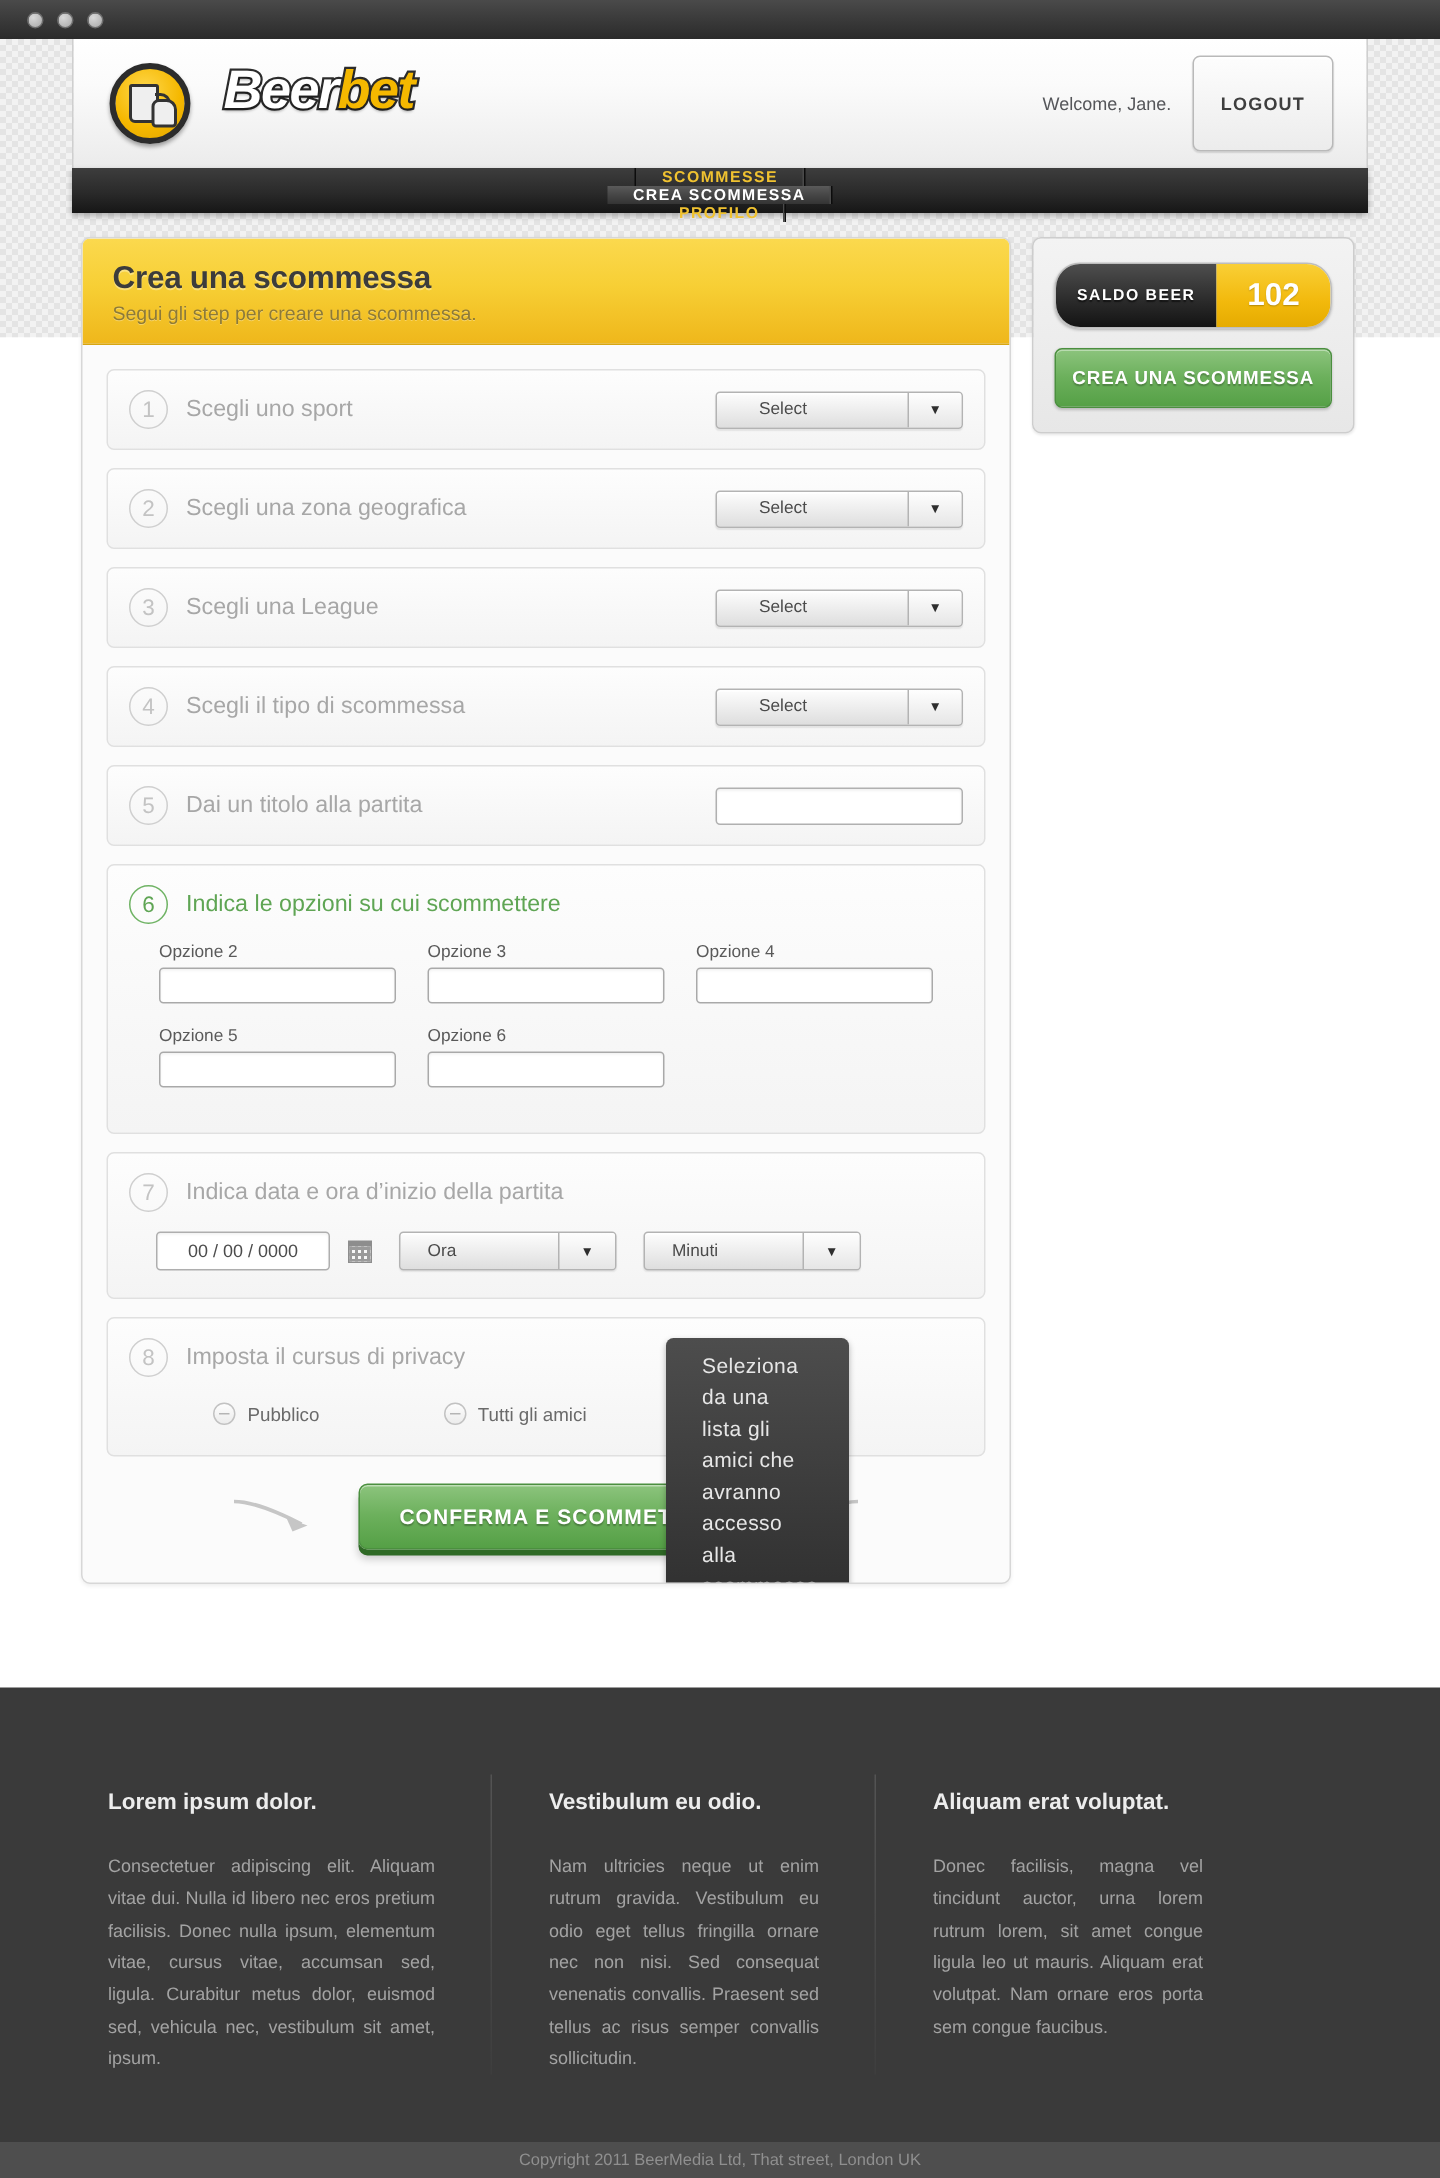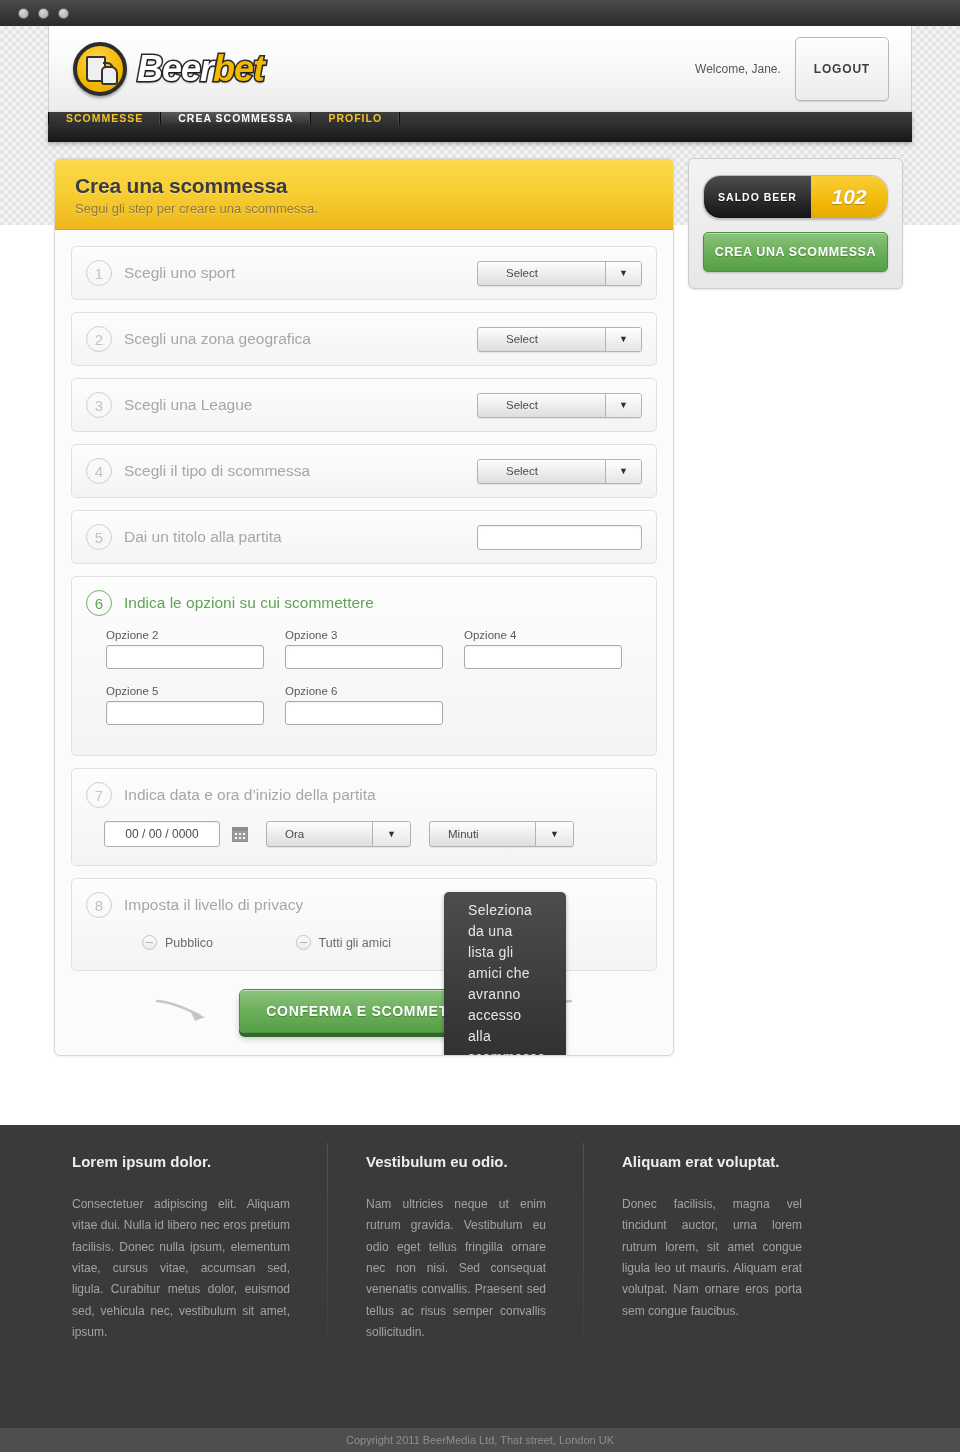--- a/index.html
+++ b/index.html
@@ -60,23 +60,24 @@
     height: 86px;
     background: linear-gradient(to bottom, #ffffff 0%, #fbfbfb 35%, #ebebeb 100%);
     border-left: 1px solid #cfcfcf;
     border-right: 1px solid #cfcfcf;
     position: relative;
     display: flex;
     align-items: center;
   }
 
   .logo-wrap {
-    display: flex; align-items: center;
+    display: flex; 
     margin-left: 24px;
     position: relative;
+    gap: 12px;
   }
   .logo-badge {
     width: 54px; height: 54px; border-radius: 50%;
     background: radial-gradient(circle at 42% 32%, #ffd84d 0%, #f5b800 58%, #e0a400 100%);
     border: 4px solid #2c2c2c;
     box-shadow: 0 2px 3px rgba(0,0,0,.35);
     position: relative;
     flex: none;
     overflow: hidden;
   }
@@ -140,24 +141,25 @@
     background: linear-gradient(to bottom, #fdfdfd 0%, #ececec 100%);
     box-shadow: 0 1px 1px rgba(0,0,0,.12), inset 0 1px 0 #fff;
     cursor: pointer;
   }
 
   
   .nav-bar {
     height: 30px;
     background: linear-gradient(to bottom, #3d3d3d 0%, #2a2a2a 55%, #161616 100%);
     display: flex;
-    align-items: flex-start;
+    align-items: center;
     box-shadow: 0 2px 4px rgba(0,0,0,.28);
     position: relative;
     z-index: 5;
+    flex-direction: column;
   }
   .nav-item {
     display: flex; align-items: center;
     padding: 0 17px;
     font-size: 10.5px;
     font-weight: bold;
     letter-spacing: 1px;
     color: #f0c230;
     cursor: pointer;
     border-right: 1px solid #0c0c0c;
@@ -445,21 +447,20 @@
     text-shadow: 0 1px 1px rgba(0,0,0,.6);
   }
   .balance-value {
     width: 76px;
     background: linear-gradient(to bottom, #f9cf36 0%, #f2b90c 60%, #e5ab00 100%);
     color: #fff;
     font-size: 21px;
     font-weight: bold;
     display: flex; align-items: center; justify-content: center;
     text-shadow: 0 1px 1px rgba(0,0,0,.25);
-    font-style: italic;
   }
   .side-cta {
     margin-top: 13px;
     width: 100%;
     background: linear-gradient(to bottom, #8cc47d 0%, #6cb05c 48%, #55a046 100%);
     border: 1px solid #4b8f3f;
     border-radius: 5px;
     color: #fff;
     font-size: 12.5px;
     font-weight: bold;
@@ -471,21 +472,21 @@
   }
 
   
   .footer {
     position: absolute;
     top: 1125px; left: 0;
     width: 960px; height: 303px;
     background: #3a3a3a;
     z-index: 20;
     display: flex;
-    padding: 28px 72px 0 72px;
+    padding: 68px 72px 0 72px;
     gap: 0;
   }
   .foot-col { width: 256px; padding-right: 38px; position: relative; }
   .foot-col + .foot-col { padding-left: 38px; }
   .foot-col:not(:last-child)::after {
     content: "";
     position: absolute;
     right: 0; top: -10px;
     width: 1px; height: 200px;
     background: linear-gradient(to bottom, rgba(255,255,255,.13), rgba(255,255,255,.02));
@@ -668,21 +669,21 @@
             <div class="sel time">
               <div class="sel-val">Minuti</div>
               <div class="sel-arrow">▼</div>
             </div>
           </div>
         </div>
 
         <div class="step-card">
           <div class="step-row">
             <div class="step-num">8</div>
-            <div class="step-label">Imposta il livello di privacy</div>
+            <div class="step-label">Imposta il cursus di privacy</div>
           </div>
           <div class="tooltip">Seleziona da una lista gli amici che avranno accesso alla scommessa.</div>
           <div class="privacy-row">
             <div class="radio-item">
               <span class="radio-dot">
                   <span class="bar"></span>
                 </span>
               <span class="radio-text">Pubblico</span>
             </div>
             <div class="radio-item">

